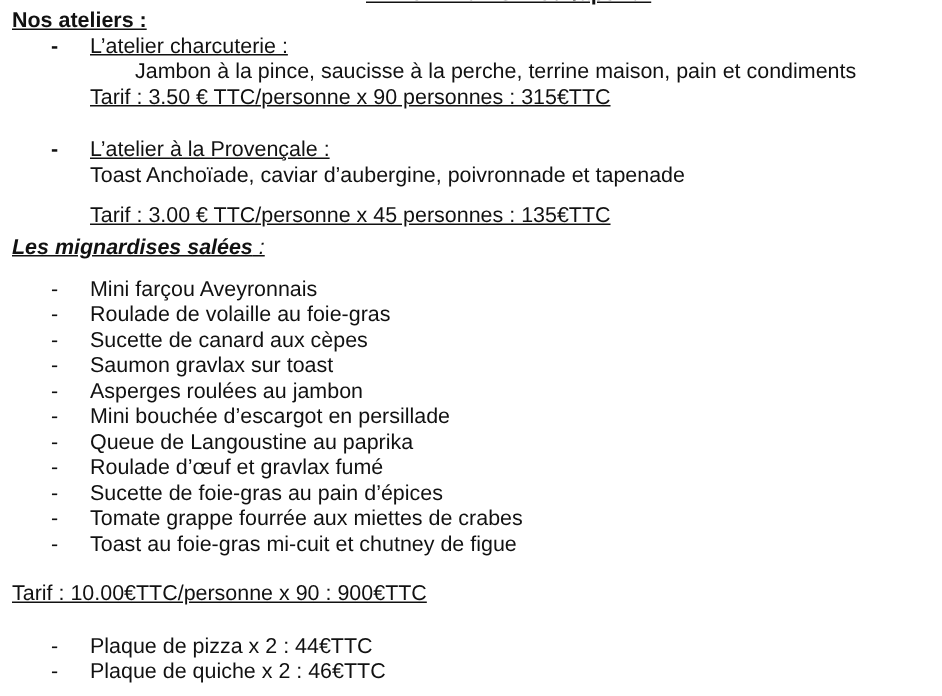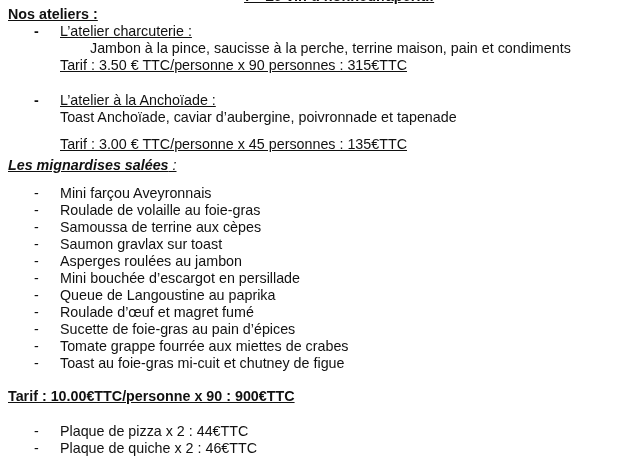--- a/index.html
+++ b/index.html
@@ -22,51 +22,51 @@
   <div class="top-title">7 - Le vin d’honneur/apéritif</div>
 
   <div class="line b u" style="left:8px; top:6px;">Nos ateliers :</div>
 
   <div class="dash bold-dash" style="top:23px;">-</div>
   <div class="line u" style="left:60px; top:23px;">L’atelier charcuterie :</div>
   <div class="line" style="left:60px; top:40px;margin-left:30px;">Jambon à la pince, saucisse à la perche, terrine maison, pain et condiments</div>
   <div class="line u" style="left:60px; top:57px;">Tarif : 3.50 € TTC/personne x 90 personnes : 315€TTC</div>
 
   <div class="dash bold-dash" style="top:92px;">-</div>
-  <div class="line u" style="left:60px; top:92px;">L’atelier à la Anchoïade :</div>
+  <div class="line u" style="left:60px; top:92px;">L’atelier à la Provençale :</div>
   <div class="line" style="left:60px; top:109px;">Toast Anchoïade, caviar d’aubergine, poivronnade et tapenade</div>
   <div class="line u" style="left:60px; top:136px;">Tarif : 3.00 € TTC/personne x 45 personnes : 135€TTC</div>
 
   <div class="line" style="left:8px; top:157px;font-style:italic;">
     <span class="b u">Les mignardises salées</span><span class="u"> :</span>
   </div>
 
   <div class="dash" style="top:185px;">-</div>
   <div class="line" style="left:60px; top:185px;">Mini farçou Aveyronnais</div>
   <div class="dash" style="top:202px;">-</div>
   <div class="line" style="left:60px; top:202px;">Roulade de volaille au foie-gras</div>
   <div class="dash" style="top:219px;">-</div>
-  <div class="line" style="left:60px; top:219px;">Samoussa de terrine aux cèpes</div>
+  <div class="line" style="left:60px; top:219px;">Sucette de canard aux cèpes</div>
   <div class="dash" style="top:236px;">-</div>
   <div class="line" style="left:60px; top:236px;">Saumon gravlax sur toast</div>
   <div class="dash" style="top:253px;">-</div>
   <div class="line" style="left:60px; top:253px;">Asperges roulées au jambon</div>
   <div class="dash" style="top:270px;">-</div>
   <div class="line" style="left:60px; top:270px;">Mini bouchée d’escargot en persillade</div>
   <div class="dash" style="top:287px;">-</div>
   <div class="line" style="left:60px; top:287px;">Queue de Langoustine au paprika</div>
   <div class="dash" style="top:304px;">-</div>
-  <div class="line" style="left:60px; top:304px;">Roulade d’œuf et magret fumé</div>
+  <div class="line" style="left:60px; top:304px;">Roulade d’œuf et gravlax fumé</div>
   <div class="dash" style="top:321px;">-</div>
   <div class="line" style="left:60px; top:321px;">Sucette de foie-gras au pain d’épices</div>
   <div class="dash" style="top:338px;">-</div>
   <div class="line" style="left:60px; top:338px;">Tomate grappe fourrée aux miettes de crabes</div>
   <div class="dash" style="top:355px;">-</div>
   <div class="line" style="left:60px; top:355px;">Toast au foie-gras mi-cuit et chutney de figue</div>
 
-  <div class="line u" style="left:8px; top:388px;font-weight:bold;">Tarif : 10.00€TTC/personne x 90 : 900€TTC</div>
+  <div class="line u" style="left:8px; top:388px;">Tarif : 10.00€TTC/personne x 90 : 900€TTC</div>
 
   <div class="dash" style="top:423px;">-</div>
   <div class="line" style="left:60px; top:423px;">Plaque de pizza x 2 : 44€TTC</div>
   <div class="dash" style="top:440px;">-</div>
   <div class="line" style="left:60px; top:440px;">Plaque de quiche x 2 : 46€TTC</div>
 
 </div>
 
 </body></html>

